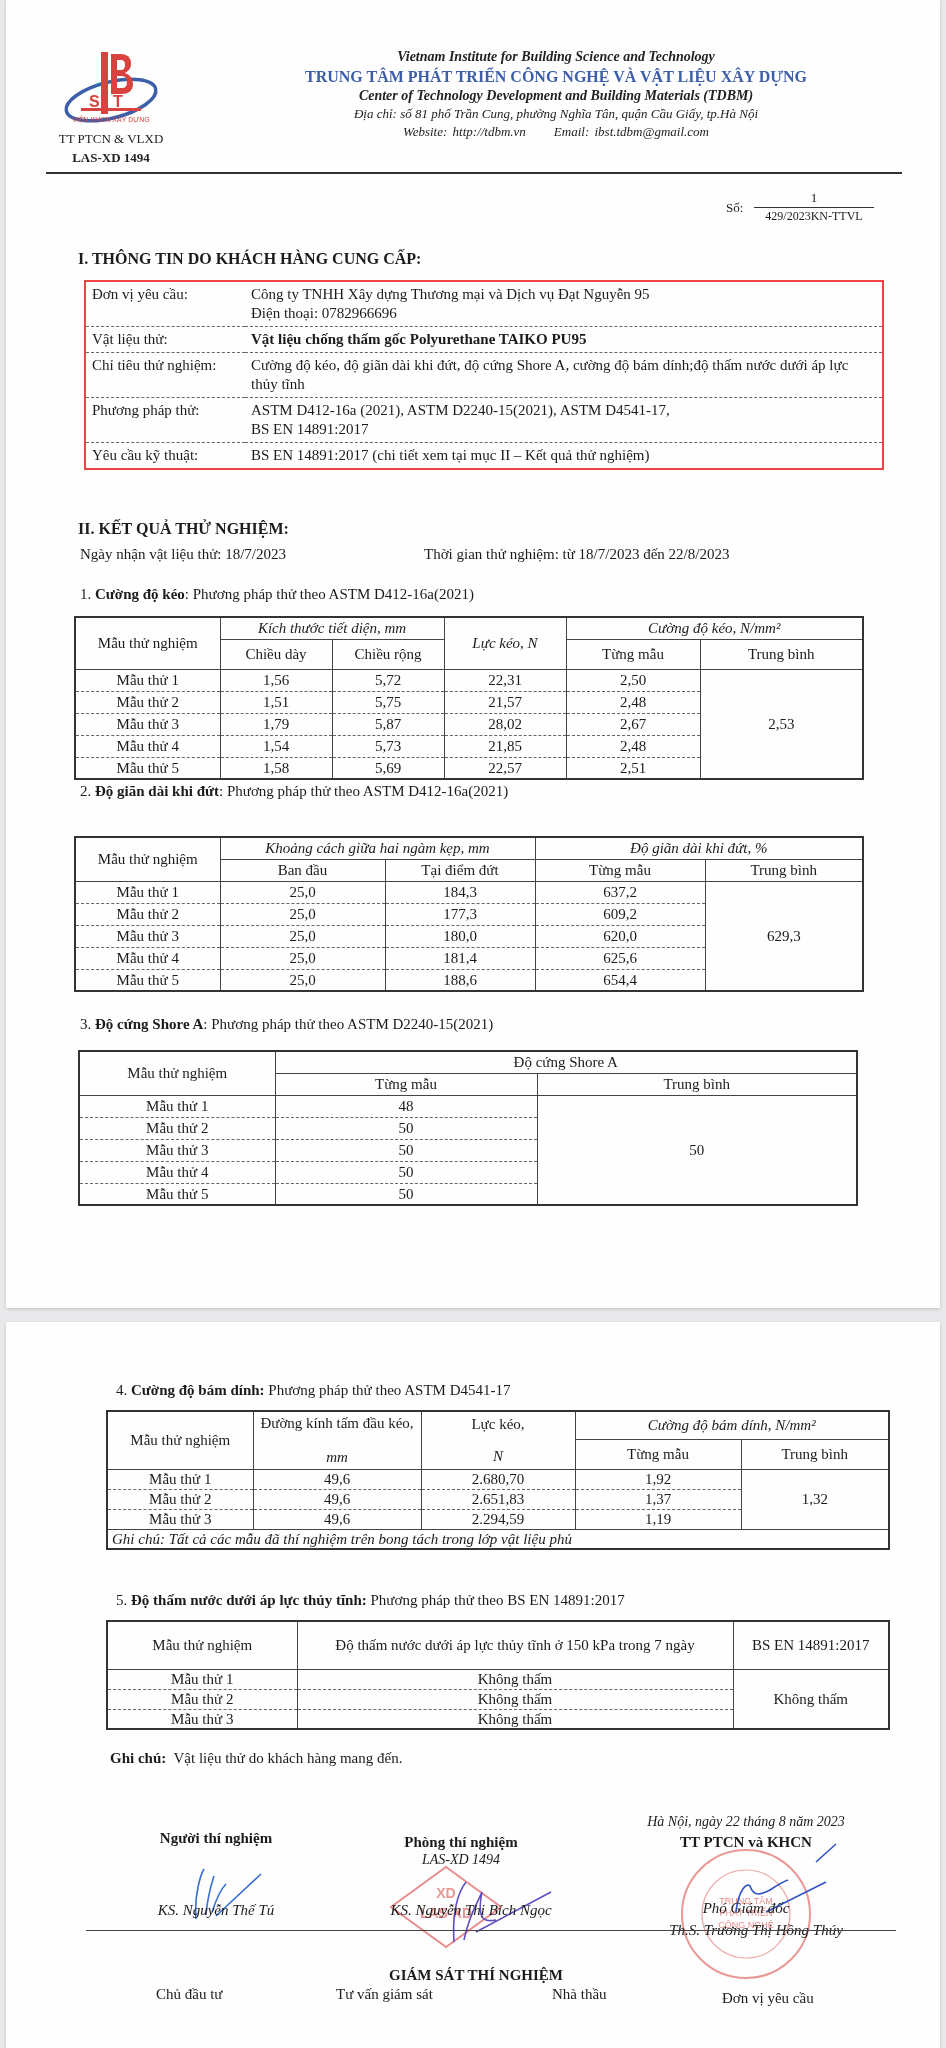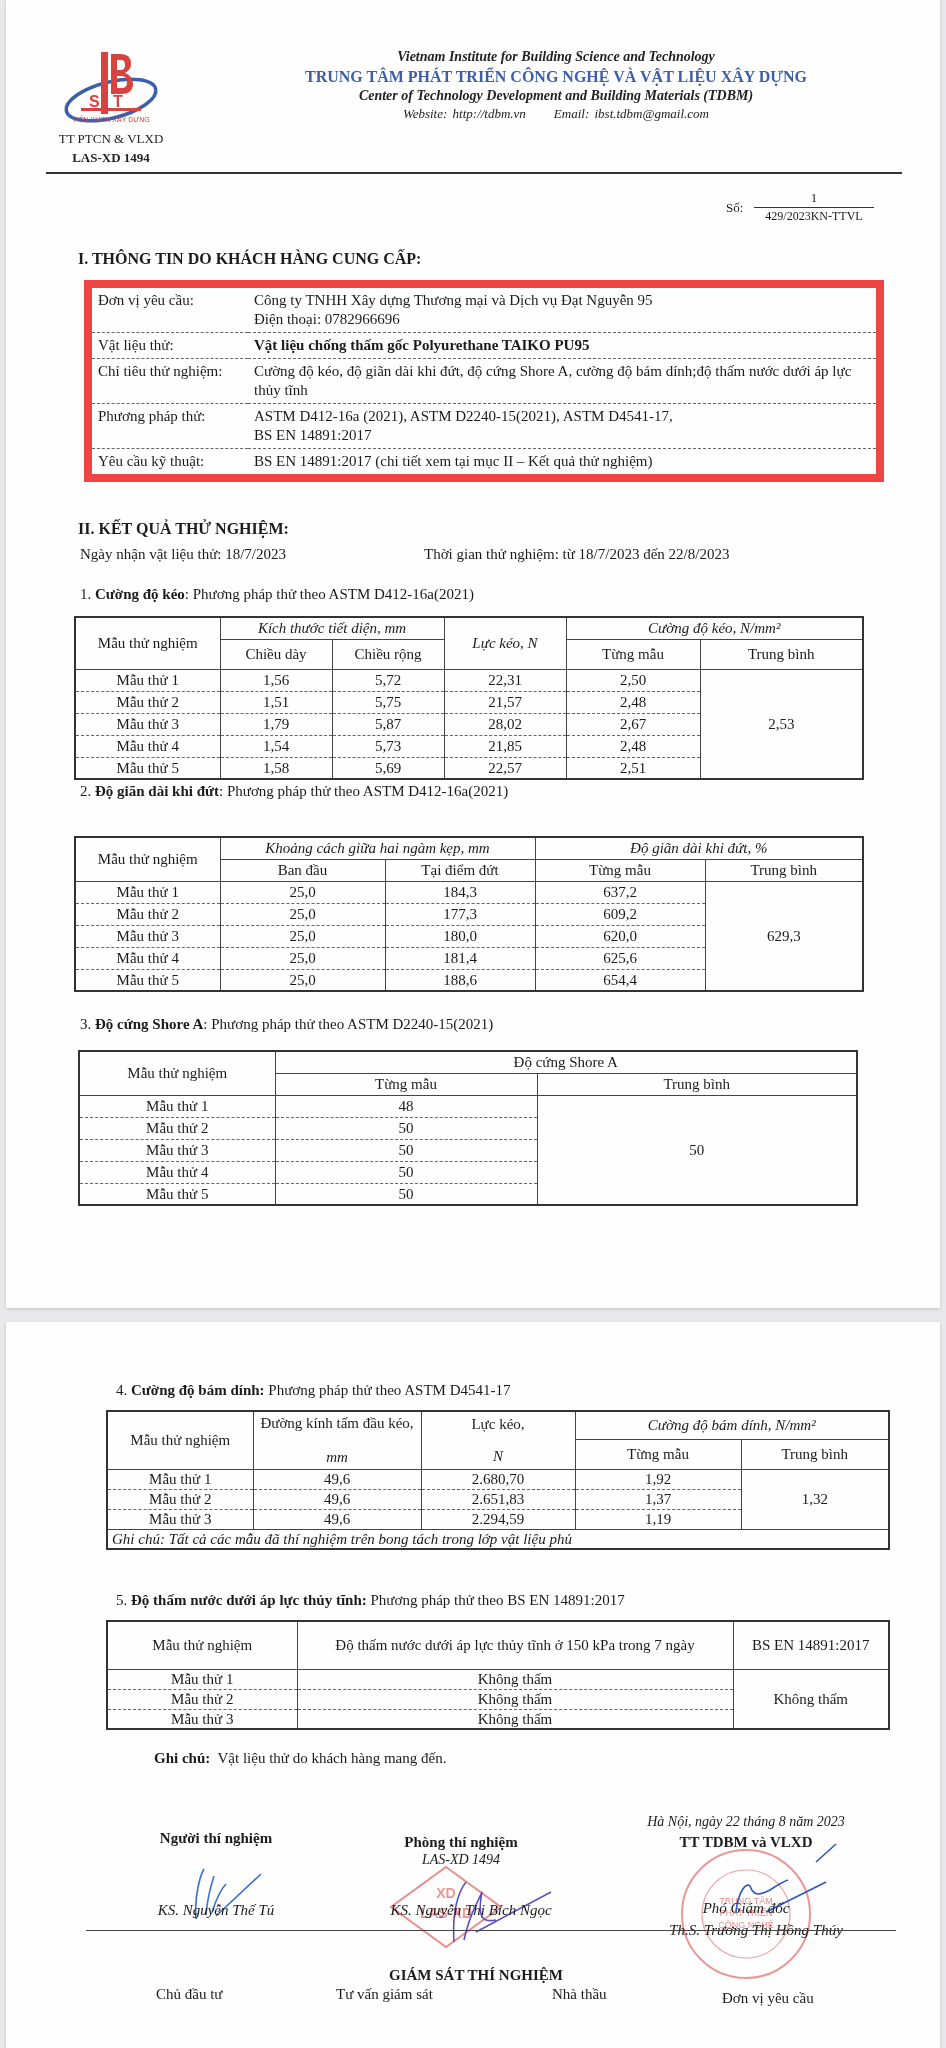--- a/index.html
+++ b/index.html
@@ -39,21 +39,21 @@
   .sub-h b { font-weight: bold; }
   .plain { position: absolute; font-size: 15px; }
 
   
   table.doc { position: absolute; border-collapse: collapse; font-size: 15px; background: transparent; }
   table.doc td, table.doc th { border: 1px solid #444; font-weight: normal; text-align: center; vertical-align: middle; padding: 0 4px; line-height: 18px; }
   table.doc.outer { border: 2px solid #333; }
   table.doc tr.row td { border-top: 1px dashed #666; border-bottom: 1px dashed #666; }
   table.doc td.it { font-style: italic; }
 
-  table.info { position: absolute; left: 78px; top: 280px; width: 800px; border: 8px solid #ef4444; border-collapse: collapse; font-size: 15px; }
+  table.info { position: absolute; left: 78px; top: 280px; width: 800px; border: 2px solid #ef4444; border-collapse: collapse; font-size: 15px; }
   table.info td { padding: 3px 6px; vertical-align: top; line-height: 19px; border-bottom: 1px dashed #666; }
   table.info td.k { width: 160px; white-space: nowrap; }
   table.info tr:last-child td { border-bottom: none; }
 
   .note-it { font-style: italic; text-align: left !important; }
 
   
   .sig-title { position: absolute; font-size: 15px; font-weight: bold; text-align: center; }
   .sig-sub { position: absolute; font-size: 14px; font-style: italic; text-align: center; }
   .sig-name { position: absolute; font-size: 15px; font-style: italic; text-align: center; }
@@ -78,20 +78,21 @@
       </svg>
     </div>
     <div class="logo-caption">TT PTCN &amp; VLXD</div>
     <div class="logo-caption b">LAS-XD 1494</div>
   </div>
 
   <div class="inst">
     <div class="l2">Vietnam Institute for Building Science and Technology</div>
     <div class="l3">TRUNG TÂM PHÁT TRIỂN CÔNG NGHỆ VÀ VẬT LIỆU XÂY DỰNG</div>
     <div class="l4">Center of Technology Development and Building Materials (TDBM)</div>
+    <div class="l5">Địa chỉ: số 81 phố Trần Cung, phường Nghĩa Tân, quận Cầu Giấy, tp.Hà Nội</div>
     <div class="l6"><span>Website: http://tdbm.vn</span><span>Email: ibst.tdbm@gmail.com</span></div>
   </div>
 
   <div class="hdr-rule"></div>
 
   <div class="so">
     <span class="lbl">Số:</span>
     <span class="frac">
       <span class="num">1</span>
       <span class="den">429/2023KN-TTVL</span>
@@ -377,30 +378,30 @@
           <td>Mẫu thử 2</td>
           <td>Không thấm</td>
         </tr>
     <tr class="row" style="height:20px;">
           <td>Mẫu thử 3</td>
           <td>Không thấm</td>
         </tr>
   </tbody>
     </table>
 
-  <div class="plain" style="left:104px; top:428px;margin-left:44px;">
+  <div class="plain" style="left:104px; top:428px;">
     <b>Ghi chú:</b>&nbsp; <span>Vật liệu thử do khách hàng mang đến.</span>
   </div>
 
   <div class="sig-sub" style="left:590px; top:492px; width:300px;">Hà Nội, ngày 22 tháng 8 năm 2023</div>
 
   <div class="sig-title" style="left:110px; top:508px; width:200px;">Người thí nghiệm</div>
   <div class="sig-title" style="left:340px; top:512px; width:230px;">Phòng thí nghiệm</div>
   <div class="sig-sub" style="left:340px; top:530px; width:230px;">LAS-XD 1494</div>
-  <div class="sig-title" style="left:610px; top:512px; width:260px;">TT TDBM và VLXD</div>
+  <div class="sig-title" style="left:610px; top:512px; width:260px;">TT PTCN và KHCN</div>
 
   <svg style="position:absolute; left:150px; top:542px;" width="110" height="60">
     <path d="M40 55 C 38 30, 45 10, 48 5 M50 50 C 52 30, 56 18, 58 12 M56 48 C 62 30, 66 24, 70 20 M60 52 L 105 10" fill="none" stroke="#3b6fd0" stroke-width="1.6"></path>
   </svg>
   <svg style="position:absolute; left:380px; top:540px;" width="170" height="90">
     <polygon points="60,5 115,45 60,85 5,45" fill="none" stroke="#d8433f" stroke-width="2" opacity="0.6"></polygon>
     <text x="60" y="36" text-anchor="middle" font-family="Liberation Sans, sans-serif" font-size="14" font-weight="bold" fill="#d8433f" opacity="0.55">XD</text>
     <text x="60" y="56" text-anchor="middle" font-family="Liberation Sans, sans-serif" font-size="14" font-weight="bold" fill="#d8433f" opacity="0.55">LAS-XD</text>
     <path d="M68 80 C 66 50, 72 30, 80 20 M78 78 C 84 50, 92 40, 96 30 C 90 60, 100 60, 110 58 M90 70 L 165 30" fill="none" stroke="#5d4fc0" stroke-width="1.6"></path>
   </svg>

